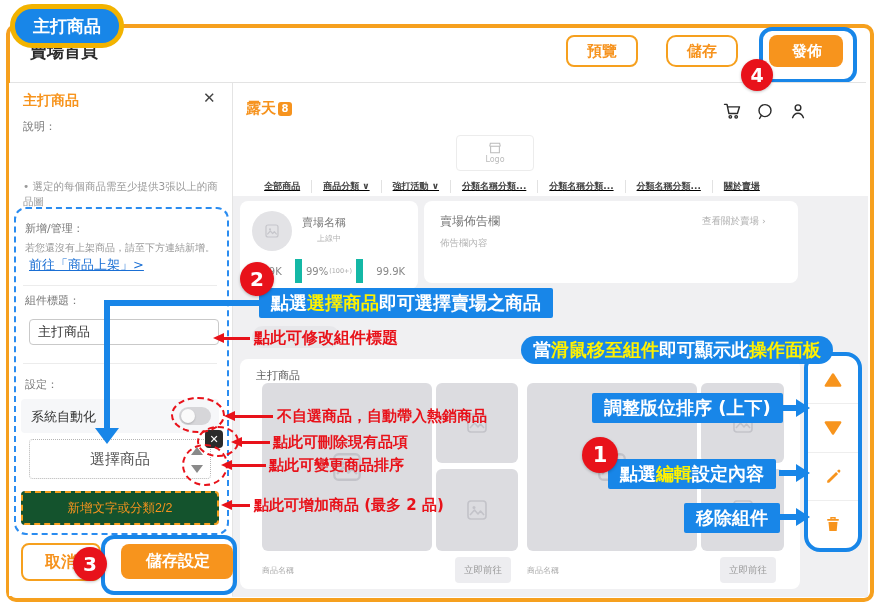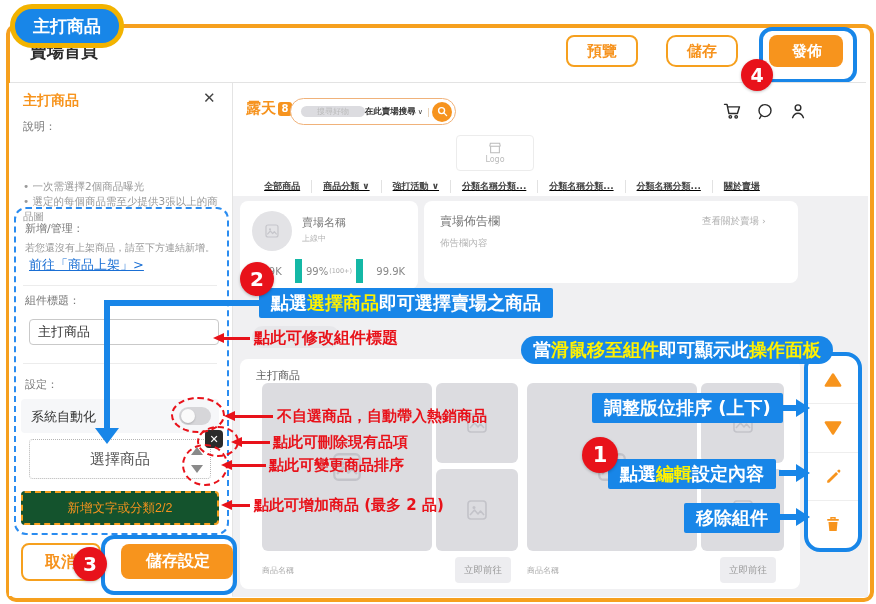--- a/index.html
+++ b/index.html
@@ -77,21 +77,21 @@
   .pv-logobox{left:224px;top:52px;width:76px;height:34px;background:#fff;border:1px solid #ececec;border-radius:4px;
               display:flex;flex-direction:column;align-items:center;justify-content:center;gap:1px;}
   .pv-logobox .lg{font-size:8px;color:#bbb;}
   .pv-nav{left:0;top:88px;width:560px;height:22px;display:flex;align-items:flex-end;justify-content:center;text-decoration:underline;}
   .pv-nav span{font-size:9px;font-weight:bold;color:#444;padding:0 11px;border-left:1px solid #e2e2e2;cursor:pointer;white-space:nowrap;}
   .pv-nav span:first-child{border-left:none;}
   .card{background:#fff;border-radius:8px;}
   .store-card{left:8px;top:118px;width:178px;height:88px;}
   .avatar{left:12px;top:10px;width:40px;height:40px;background:#e3e3e6;border-radius:50%;}
   .s-name{left:62px;top:14px;font-size:11px;color:#777;}
-  .s-status{left:62px;top:32px;font-size:8px;color:#b5b5b5;}
+  .s-status{left:77px;top:32px;font-size:8px;color:#b5b5b5;}
   .stats{left:0;top:58px;width:178px;height:24px;display:flex;}
   .stats .cell{flex:1;display:flex;align-items:center;justify-content:center;font-size:10px;color:#888;border-left:7px solid #14b8a6;}
   .stats .cell:first-child{border-left:none;}
   .stats .sub{font-size:6.5px;color:#aaa;margin-left:1px;}
   .board-card{left:192px;top:118px;width:374px;height:82px;}
   .b-title{left:16px;top:12px;font-size:12px;color:#777;}
   .b-body{left:16px;top:36px;font-size:9.5px;color:#b5b5b5;}
   .b-link{left:278px;top:14px;font-size:9.5px;color:#b0b0b0;cursor:pointer;}
   .pv-chip{left:20px;top:243px;width:88px;height:22px;background:#e7e7ea;border-radius:11px;}
   .main-card{left:8px;top:276px;width:560px;height:230px;}
@@ -139,21 +139,20 @@
   <div class="abs num-badge flexc" style="left:741px;top:59px;width:32px;height:32px;font-size:19px;">4</div>
 
   <div class="abs hdr-divider"></div>
 
   <div class="abs panel">
     <div class="abs title">主打商品</div>
     <div class="abs close">✕</div>
 
     <div class="abs lbl" style="left:14px;top:36px;">說明：</div>
     <div class="abs bullets">
-      <div><span>•</span> <span>一次需選擇2個商品曝光</span></div>
       <div><span>•</span> <span>選定的每個商品需至少提供3張以上的商品圖</span></div>
     </div>
 
     <div class="abs dashed-blue"></div>
 
     <div class="abs lbl" style="left:16px;top:138px;">新增/管理：</div>
     <div class="abs hint">若您還沒有上架商品，請至下方連結新增。</div>
     <div class="abs mlink">前往「商品上架」&gt;</div>
 
     <div class="abs pdiv" style="left:14px;top:202px;width:194px;"></div>
@@ -189,32 +188,20 @@
     <div class="abs blue-outline save-outline"></div>
     <button class="abs btn-solid flexc save-btn">儲存設定</button>
     <div class="abs num-badge flexc" style="left:64px;top:464px;width:34px;height:34px;font-size:20px;">3</div>
   </div>
 
   <div class="abs preview">
     <div class="abs pv-header">
       <div class="abs pv-logo">
         <span class="t">露天</span>
         <span class="n">8</span>
-      </div>
-      <div class="abs pv-search">
-        <span class="ph">搜尋好物</span>
-        <span class="scope">在此賣場搜尋</span>
-        <span class="chev">∨</span>
-        <span class="pipe">|</span>
-        <span class="mag flexc">
-          <svg width="11" height="11" viewBox="0 0 24 24">
-              <circle cx="10" cy="10" r="6.5" fill="none" stroke="#fff" stroke-width="3"></circle>
-              <path d="M15 15 L21 21" stroke="#fff" stroke-width="3" stroke-linecap="round"></path>
-            </svg>
-        </span>
       </div>
       <div class="abs pv-hicons">
         <span>
             <svg width="20" height="20" viewBox="0 0 24 24" fill="none" stroke="#2b2b2b" stroke-width="1.7" stroke-linecap="round" stroke-linejoin="round">
               <path d="M3 4h3l2.3 11h10.2l2.5-8H7"></path>
               <circle cx="10" cy="19" r="1.5"></circle>
               <circle cx="17" cy="19" r="1.5"></circle>
             </svg>
           </span>
         <span>

